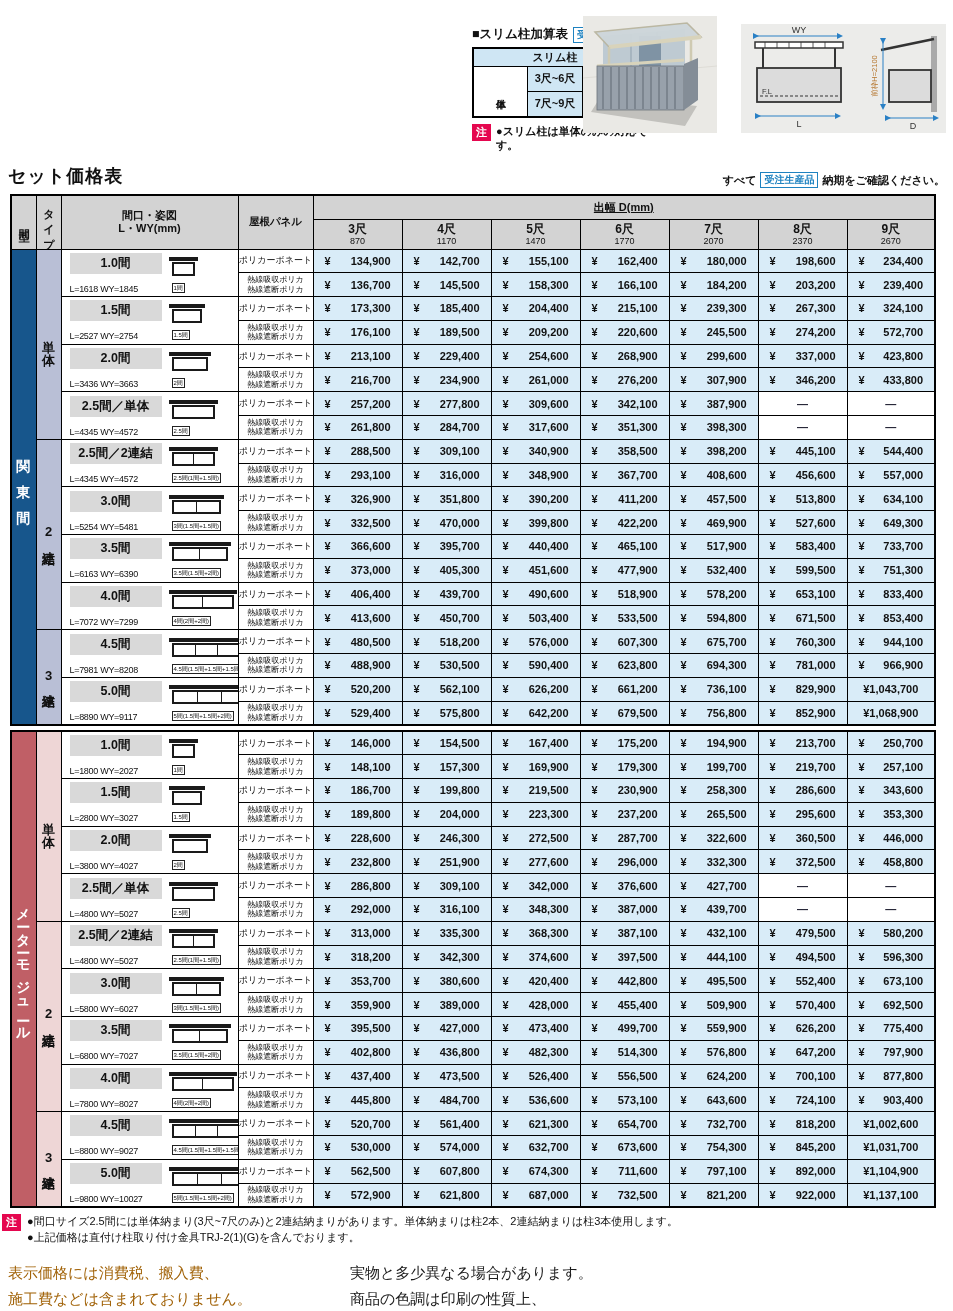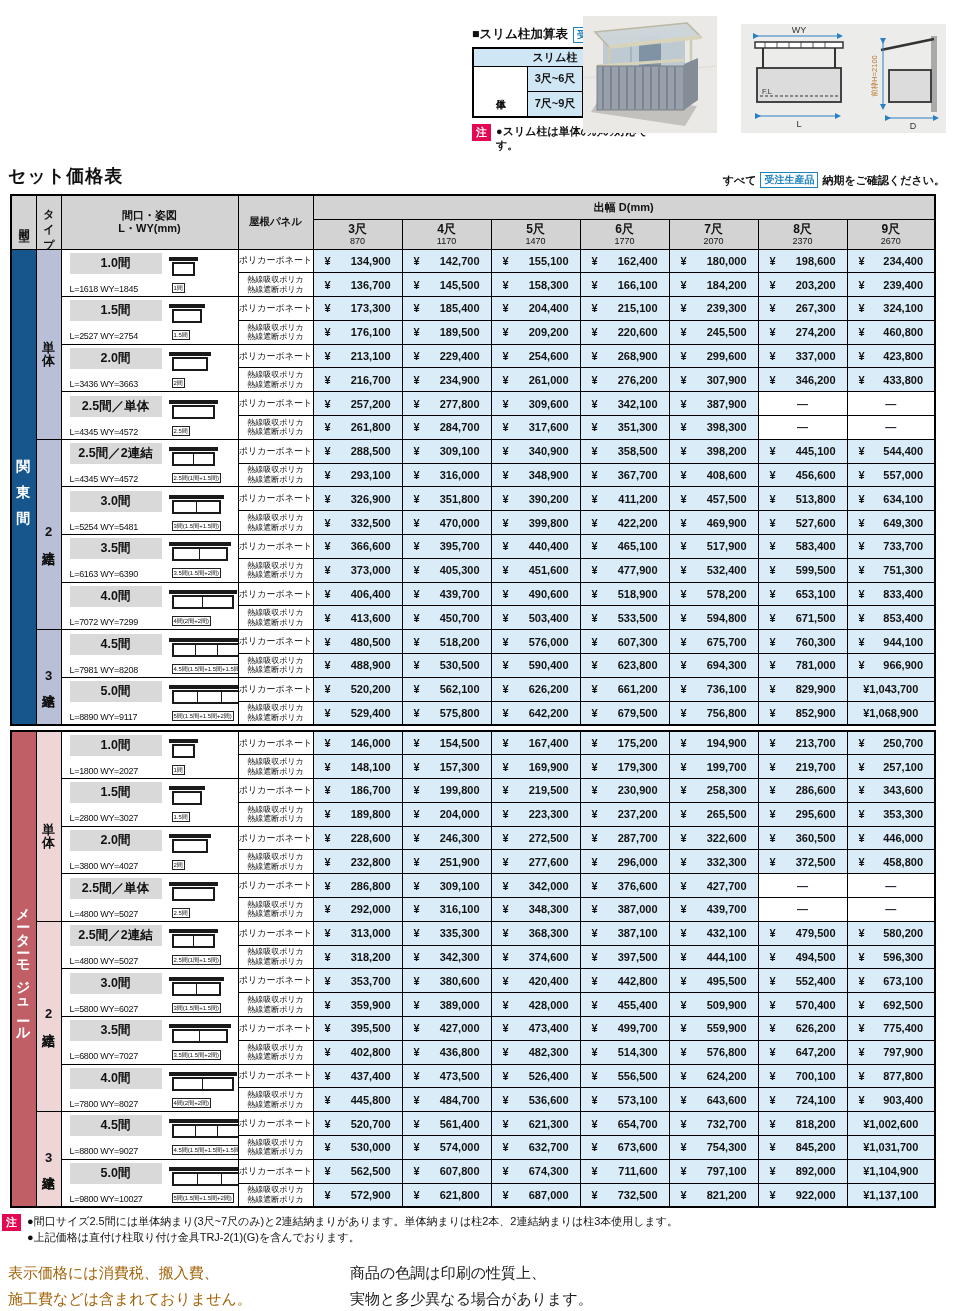--- a/index.html
+++ b/index.html
@@ -32,21 +32,21 @@
   .right-note{font-size:11px;font-weight:700;display:flex;align-items:center;gap:4px;justify-content:flex-end;}
 
   
   #tables{margin-left:10px;width:928px;}
   table.price-grid{border-collapse:collapse;table-layout:fixed;border:2px solid #000;width:924px;background:#fff;}
   table.price-grid+table.price-grid{margin-top:4px;}
   .price-grid th,.price-grid td{border:1px solid #000;padding:0;overflow:hidden;}
   .price-grid thead th{background:#d3d3d3;font-weight:700;vertical-align:middle;text-align:center;}
   tr.h1{height:24px;}
   tr.h2{height:30px;}
-  .th-depth{font-size:11px;}
+  .th-depth{font-size:11px;text-decoration:underline;}
   .th-spec{font-size:11px;line-height:1.25;}
   .th-roof{font-size:10.5px;}
   .th-d .shaku{font-size:12px;line-height:13px;}
   .th-d .mm{font-size:9px;font-weight:400;line-height:10px;}
   .vtxt{writing-mode:vertical-rl;text-orientation:upright;margin:0 auto;font-weight:700;line-height:1;}
   .hvt{font-size:11px;letter-spacing:2px;}
   tr.rA,tr.rB{height:23.8px;}
   td.sec-cell,td.type-cell{vertical-align:middle;text-align:center;}
   .sec{color:#fff;font-size:14px;}
   .s0{letter-spacing:26px;}
@@ -466,21 +466,21 @@
           </td>
           <td class="price-td bl">
             <div class="pcell">
               <span class="yen">¥</span>
               <span class="num">274,200</span>
             </div>
           </td>
           <td class="price-td bl">
             <div class="pcell">
               <span class="yen">¥</span>
-              <span class="num">460,800</span>
+              <span class="num">572,700</span>
             </div>
           </td>
         </tr>
         <tr class="rA">
           <td class="spec-cell" rowspan="2">
             <div class="spec-in">
               <div class="spec-left">
                 <div><div class="nm">2.0間</div></div>
                 <div class="dims">L=3436 WY=3663</div>
               </div>
@@ -2433,16 +2433,16 @@
     <div>●上記価格は直付け柱取り付け金具TRJ-2(1)(G)を含んでおります。</div>
   </div>
 </div>
 
 <div class="bottom-notes">
   <div class="pink">
     <div>表示価格には消費税、搬入費、</div>
     <div>施工費などは含まれておりません。</div>
   </div>
   <div class="blackn">
+    <div>実物と多少異なる場合があります。</div>
     <div>商品の色調は印刷の性質上、</div>
-    <div>実物と多少異なる場合があります。</div>
   </div>
 </div>
 
 </body></html>

